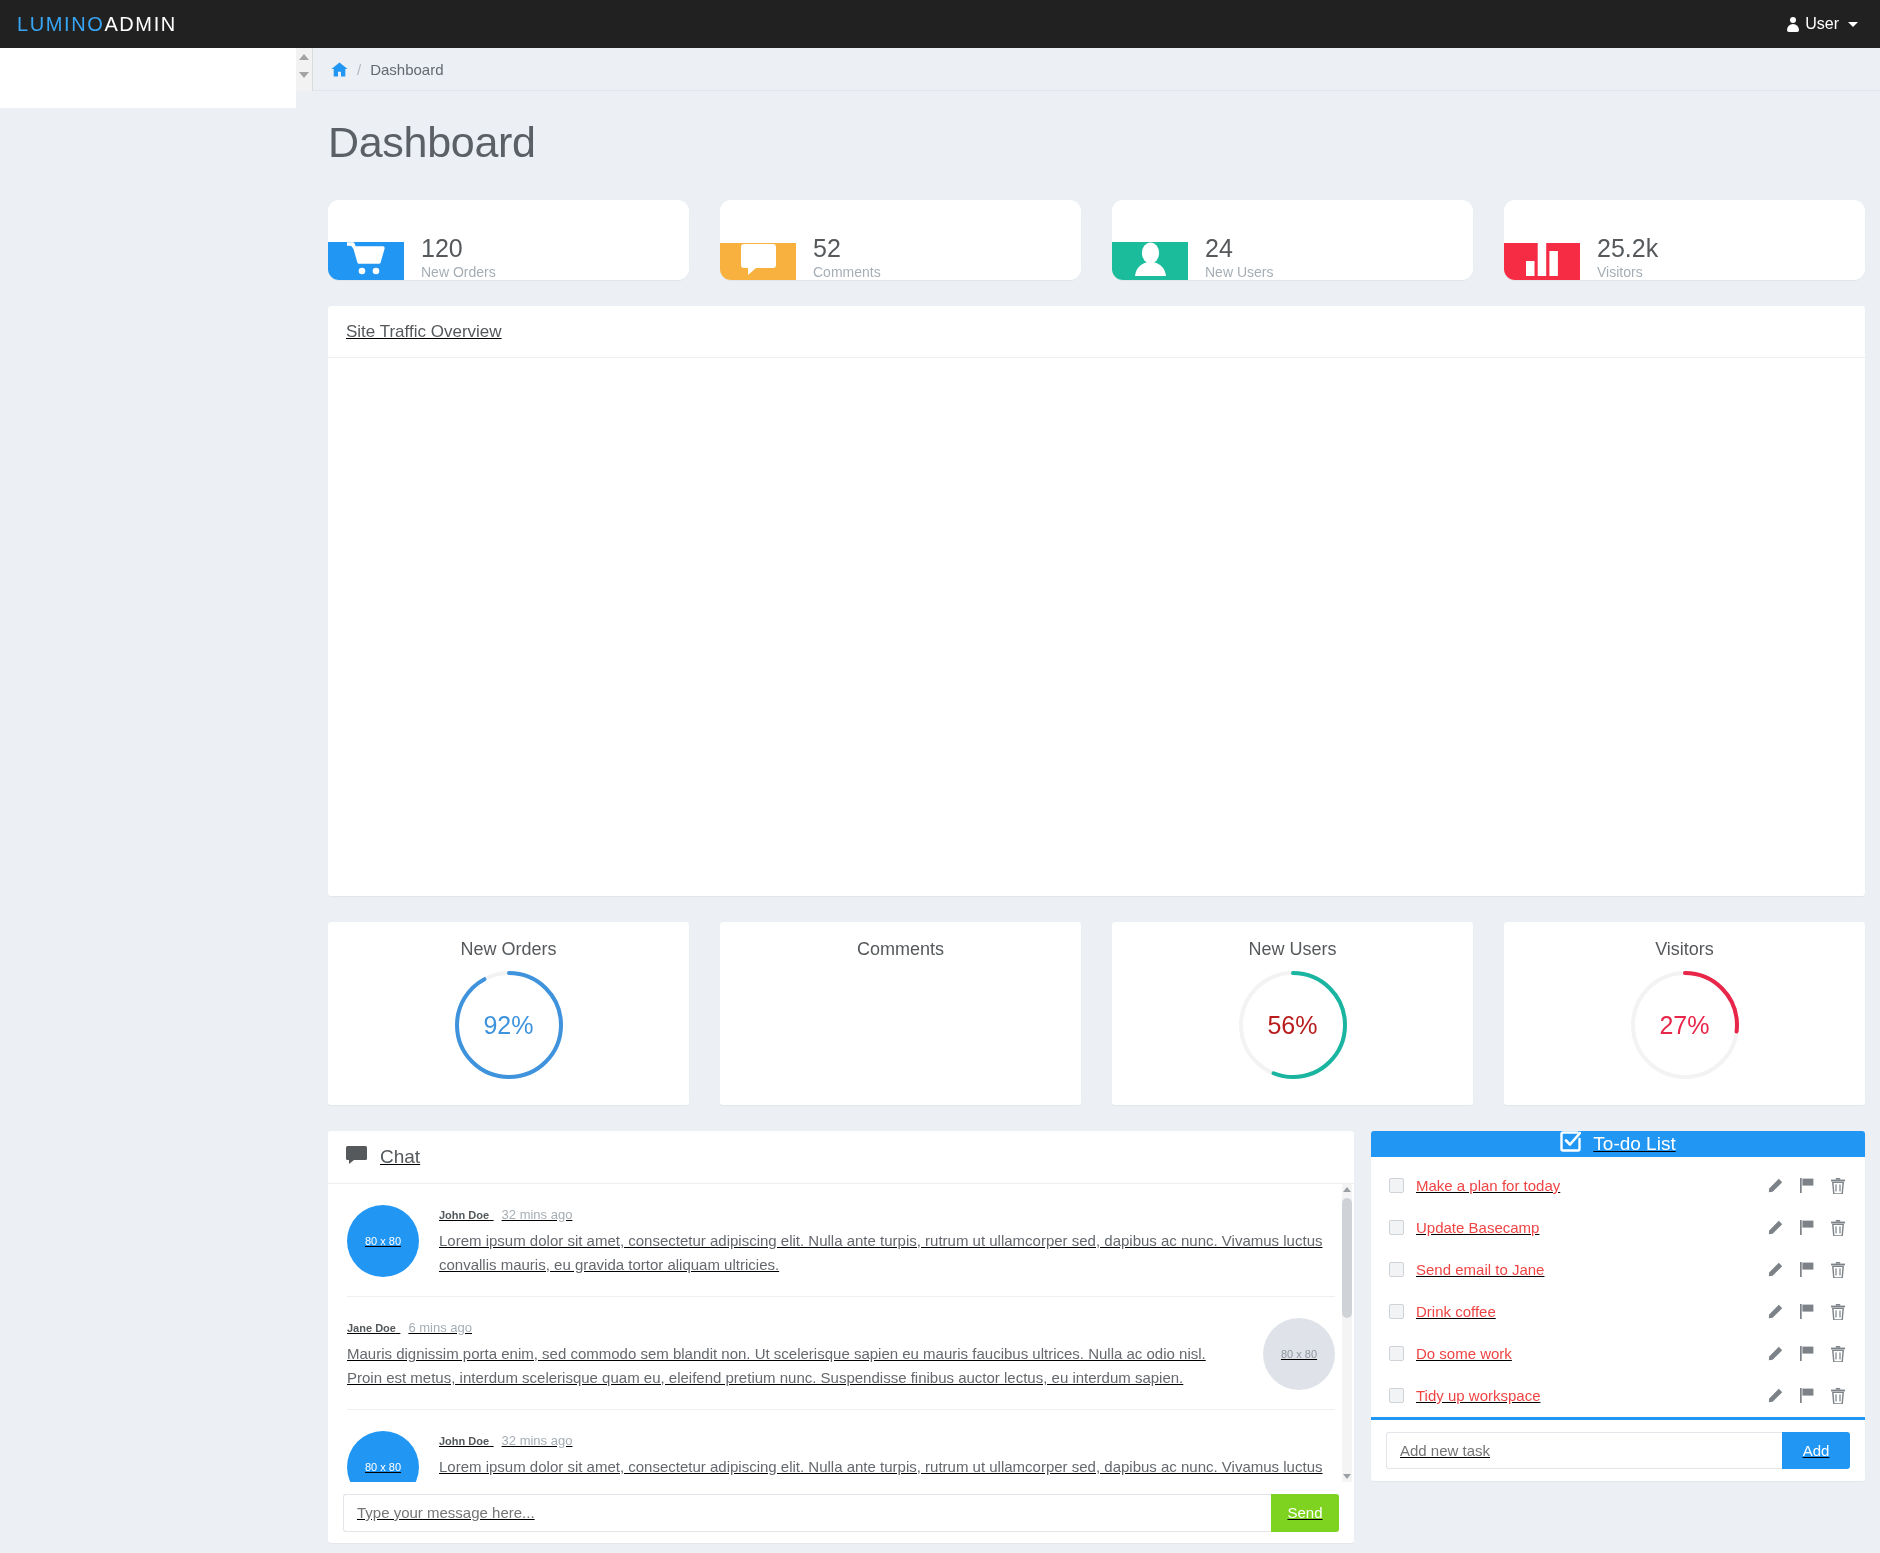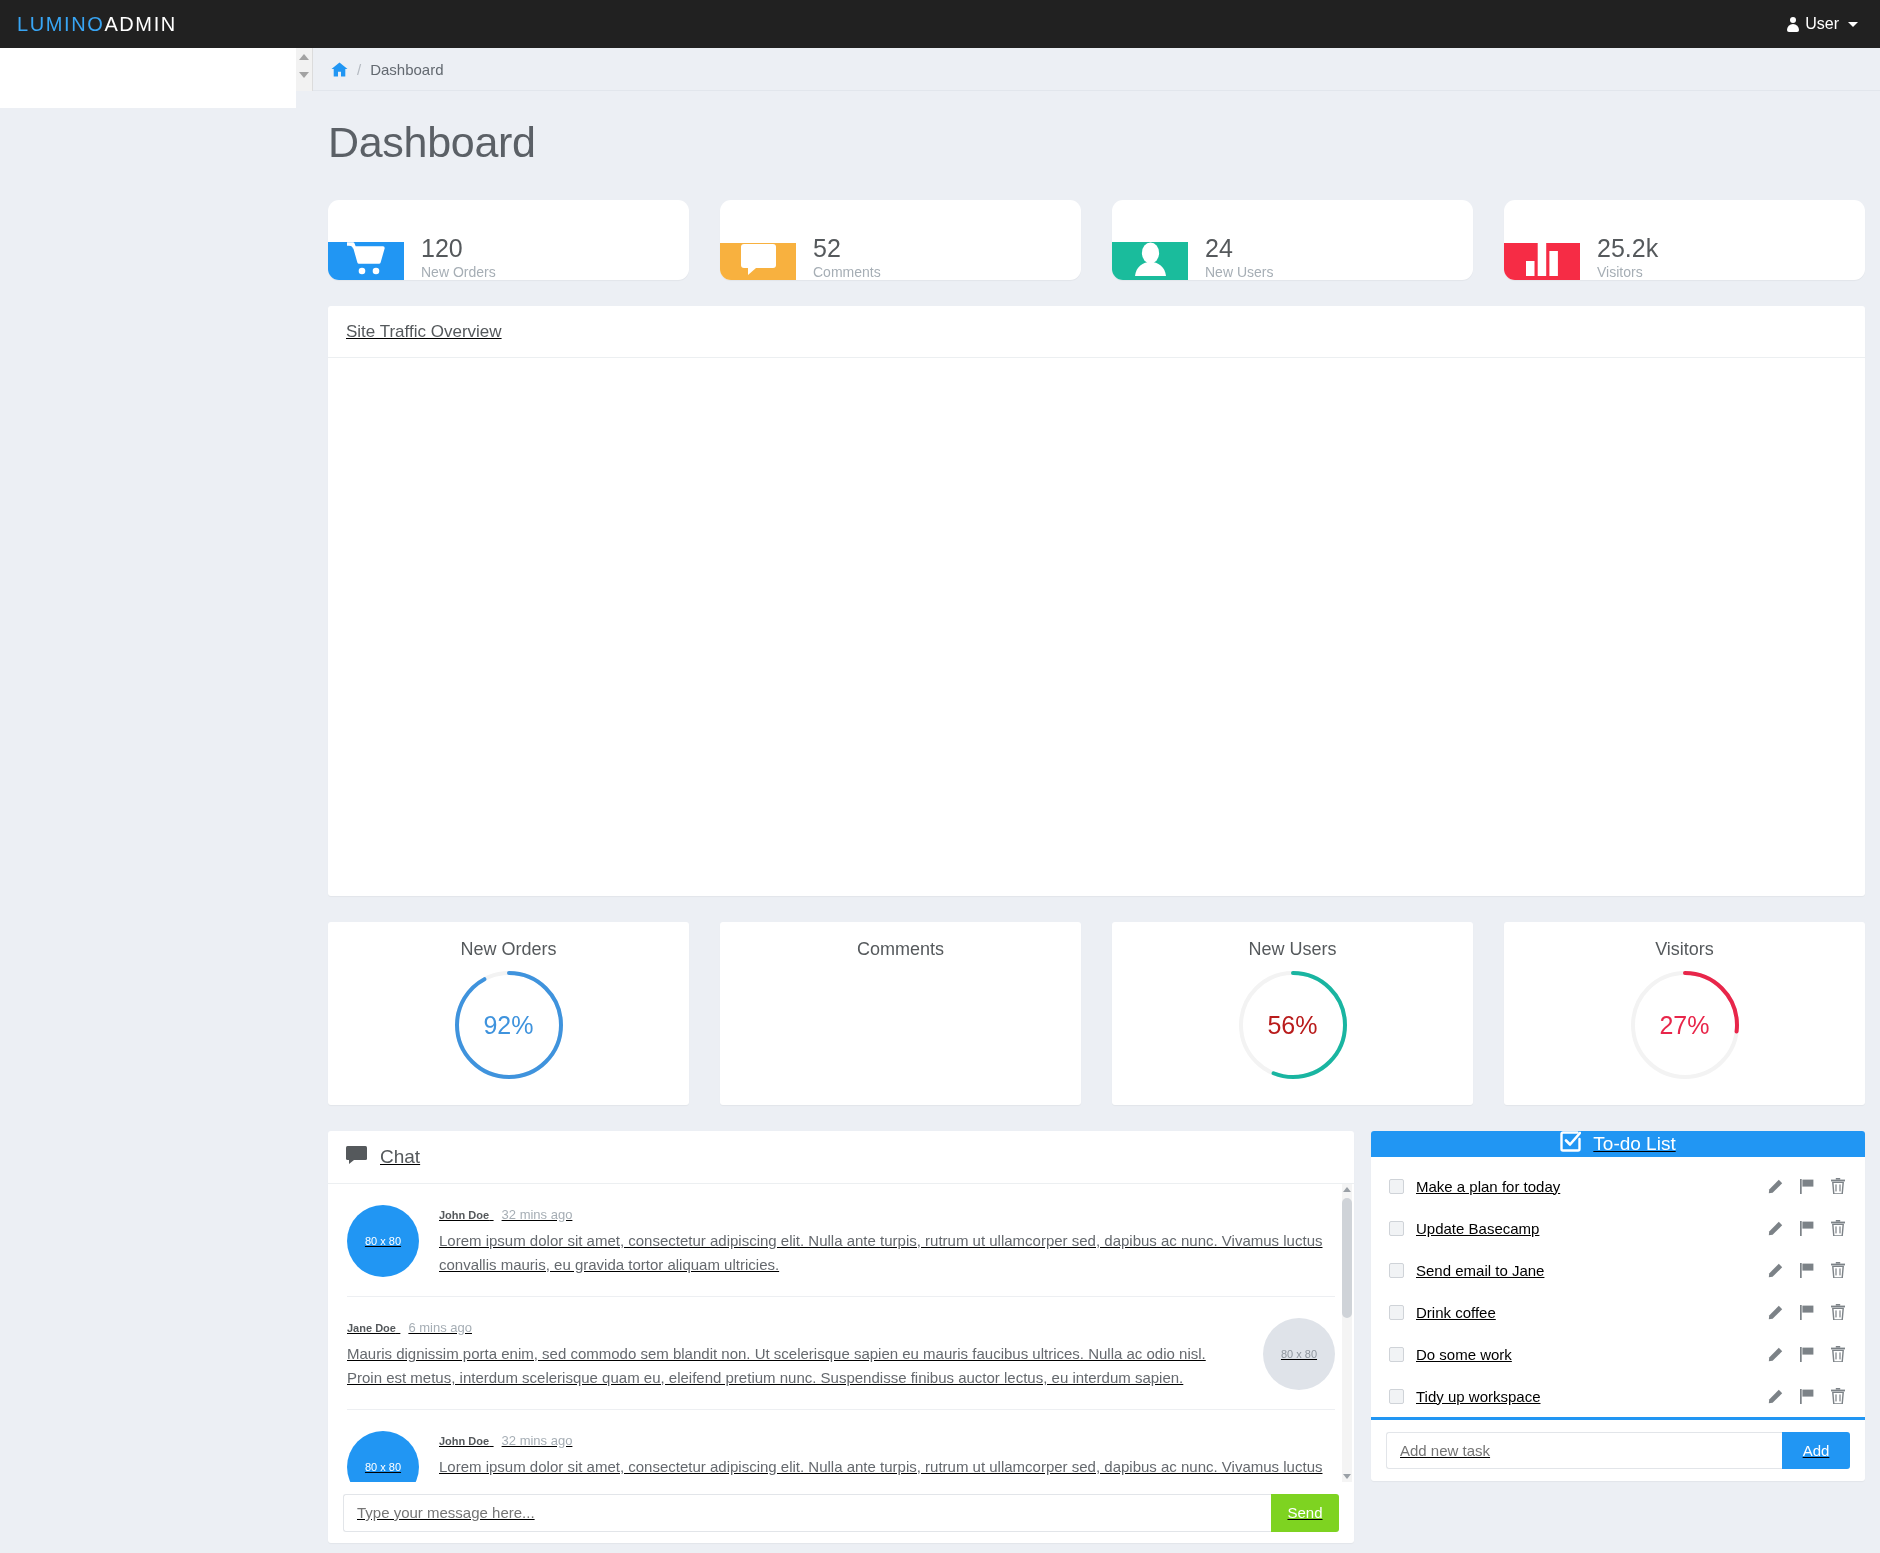--- a/index.html
+++ b/index.html
@@ -223,37 +223,37 @@
     font-family: "Liberation Sans", sans-serif; outline: none;
   }
   .send-btn {
     width: 68px; height: 38px; border: none;
     background: #7ed321; color: #fff; font-size: 15px;
     border-radius: 0 3px 3px 0; cursor: pointer;
     font-family: "Liberation Sans", sans-serif;
   }
 
   
-  .todo-panel { width: 494px; height: 350px; display: flex; flex-direction: column; }
+  .todo-panel { width: 494px; height: 350px; display: flex; flex-direction: column; justify-content: center; }
   .todo-head {
     height: 53px; background: #2196f3; color: #fff;
     display: flex; align-items: center; justify-content: center; gap: 12px;
     font-size: 19px; border-radius: 3px 3px 0 0;
   }
   .todo-list { flex: 1; padding: 8px 0 0 0; }
   .todo-item {
     display: flex; align-items: center;
     height: 42px; padding: 0 20px 0 18px;
   }
   .todo-cb {
     width: 15px; height: 15px; border: 1px solid #cfd3d8;
     background: #f1f3f5; border-radius: 2px; margin-right: 12px;
     flex: 0 0 15px; cursor: pointer;
   }
-  .todo-text { flex: 1; font-size: 15px; color: #000000; }
+  .todo-text { flex: 1; font-size: 15px; color: #ef4444; }
   .todo-actions { display: flex; align-items: center; gap: 17px; }
   .todo-actions span { cursor: pointer; display: inline-flex; }
   .todo-foot {
     border-top: 3px solid #2196f3;
     padding: 12px 15px 13px 15px;
     display: flex;
   }
   .todo-input {
     flex: 1; height: 37px; border: 1px solid #e2e5e9; border-right: none;
     border-radius: 3px 0 0 3px; padding: 0 13px;

